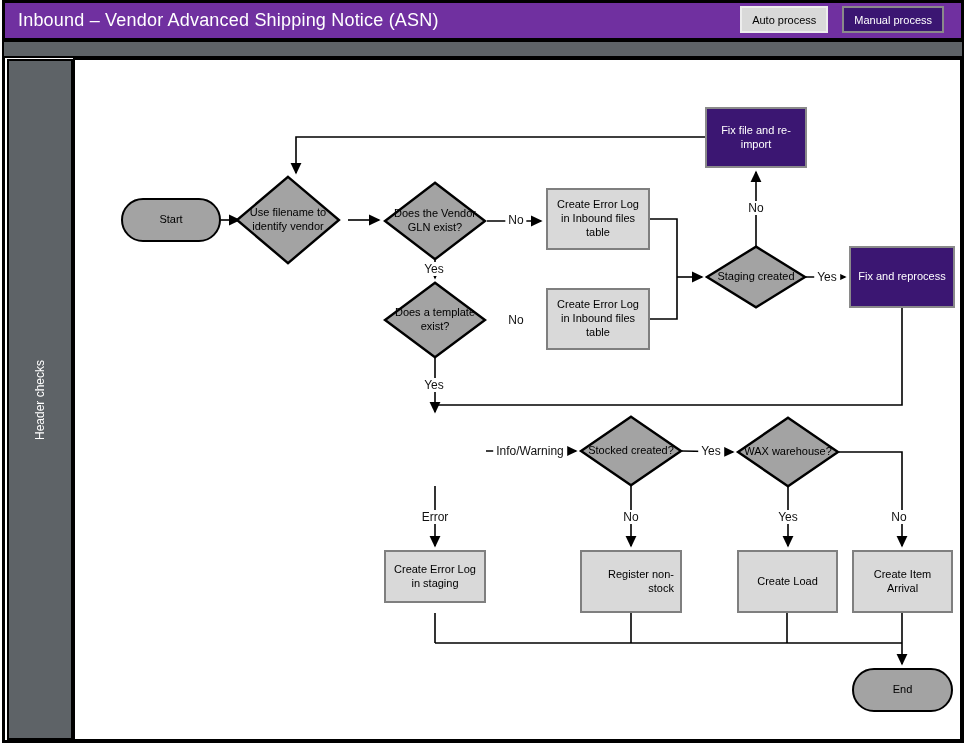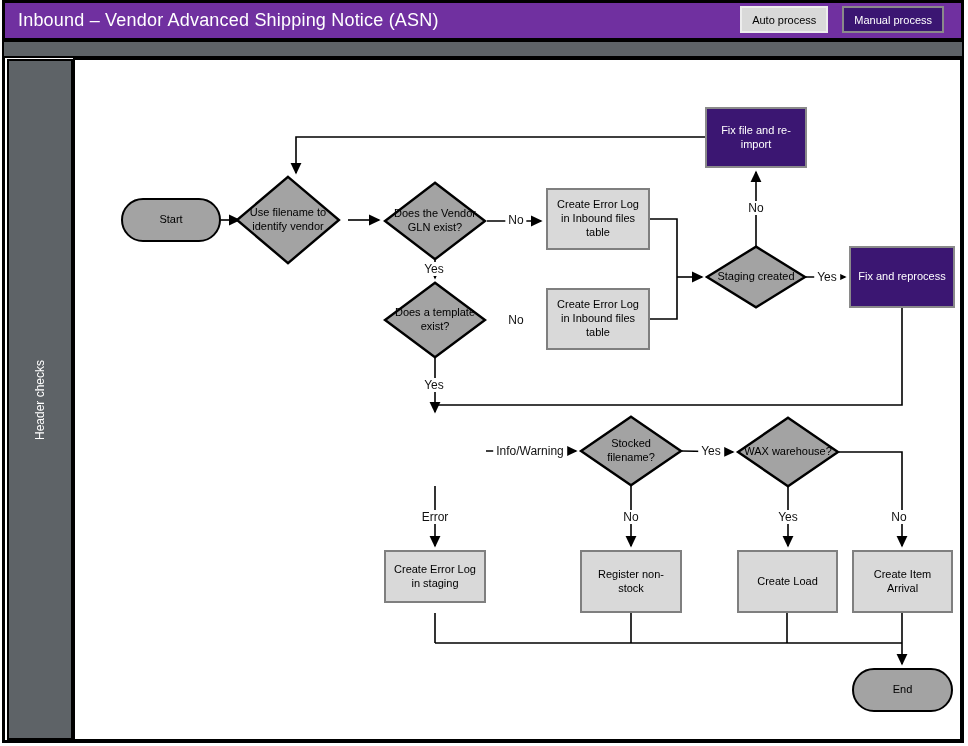--- a/index.html
+++ b/index.html
@@ -148,35 +148,35 @@
 
   <div class="node manual" style="left:849px;top:246px;width:106px;height:62px;">
     <span>Fix and reprocess</span>
   </div>
 
 
   <div class="node diamond" style="left:580px;top:416px;width:102px;height:70px;">
     <svg viewBox="0 0 100 100" preserveAspectRatio="none">
         <polygon points="50,1 99,50 50,99 1,50"></polygon>
       </svg>
-    <span class="lbl">Stocked filename?</span>
+    <span class="lbl">Stocked created?</span>
   </div>
 
   <div class="node diamond" style="left:737px;top:417px;width:102px;height:70px;">
     <svg viewBox="0 0 100 100" preserveAspectRatio="none">
         <polygon points="50,1 99,50 50,99 1,50"></polygon>
       </svg>
     <span class="lbl">WAX warehouse?</span>
   </div>
 
   <div class="node process" style="left:384px;top:550px;width:102px;height:53px;">
     <span>Create Error Log in staging</span>
   </div>
 
-  <div class="node process" style="left:580px;top:550px;width:102px;height:63px;">
+  <div class="node process" style="left:580px;top:550px;width:102px;height:63px;text-align:right;">
     <span>Register non-stock</span>
   </div>
 
   <div class="node process" style="left:737px;top:550px;width:101px;height:63px;">
     <span>Create Load</span>
   </div>
 
   <div class="node process" style="left:852px;top:550px;width:101px;height:63px;">
     <span>Create Item Arrival</span>
   </div>

